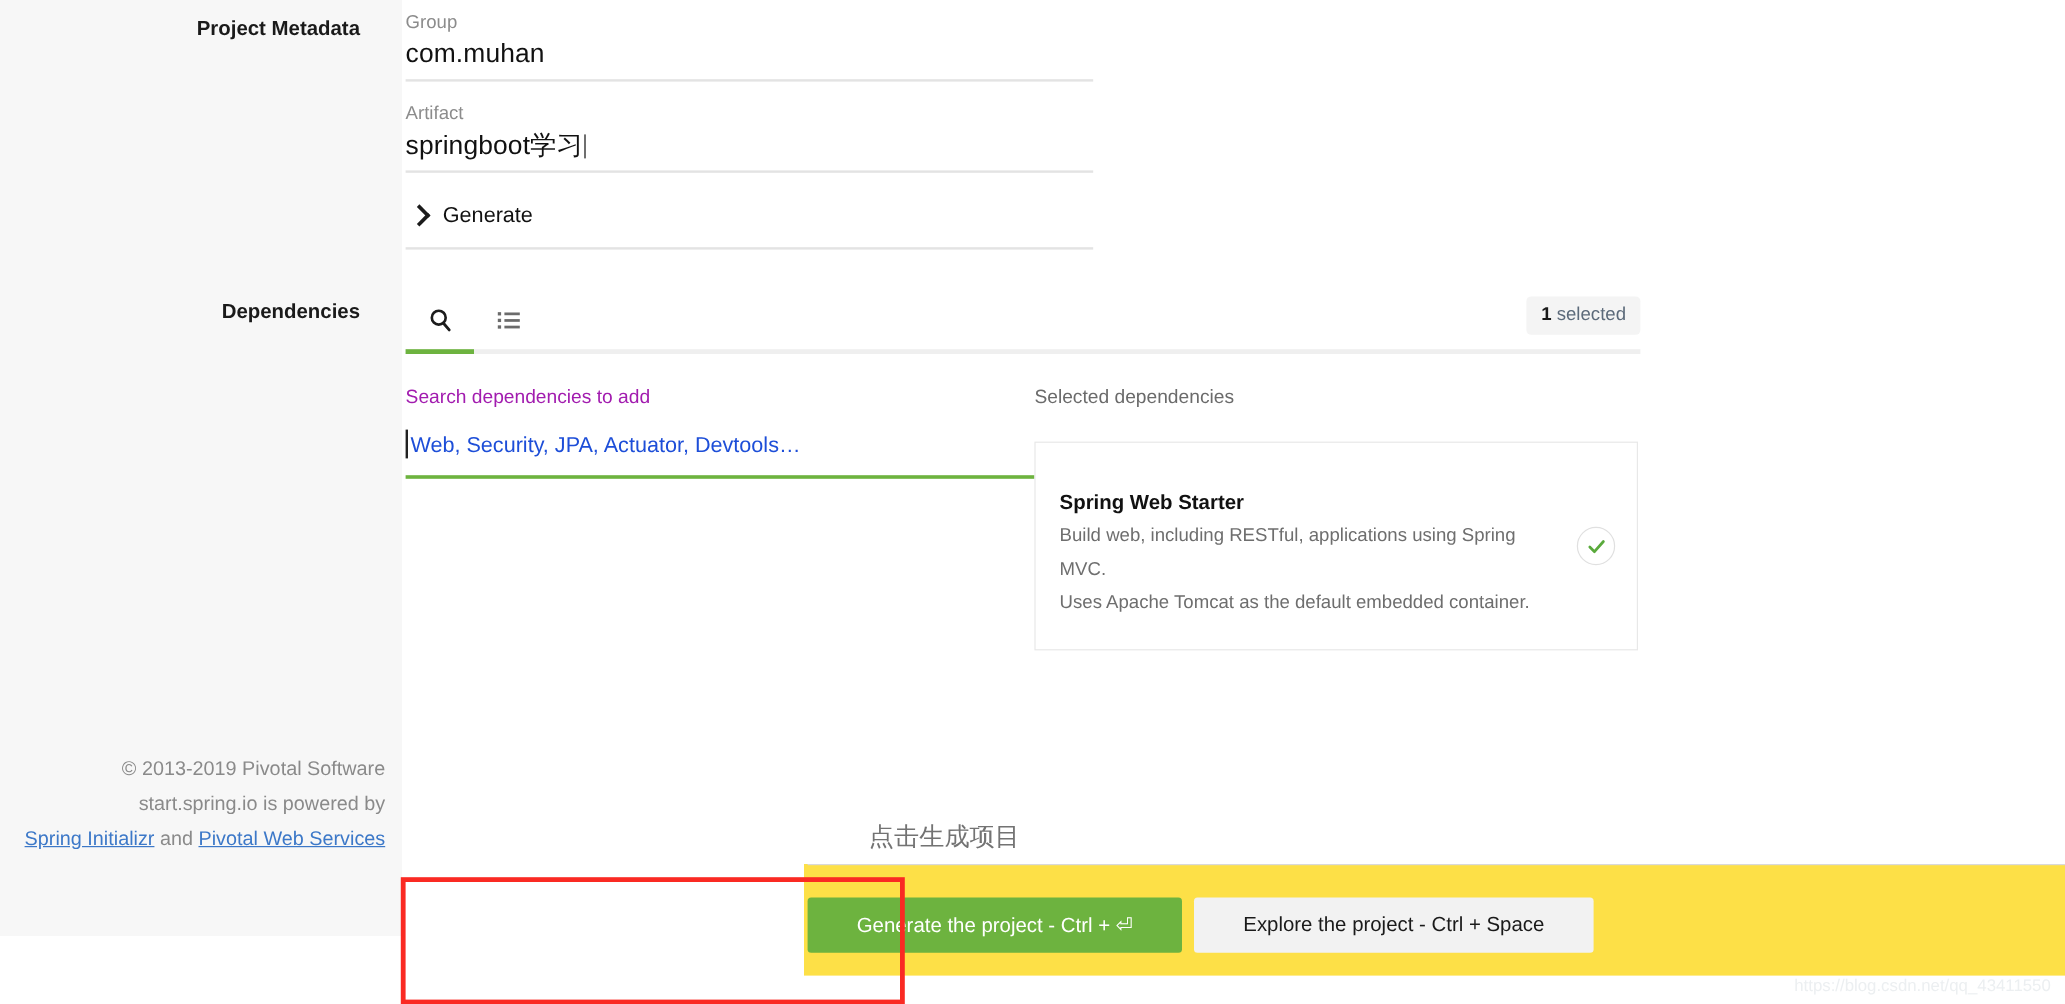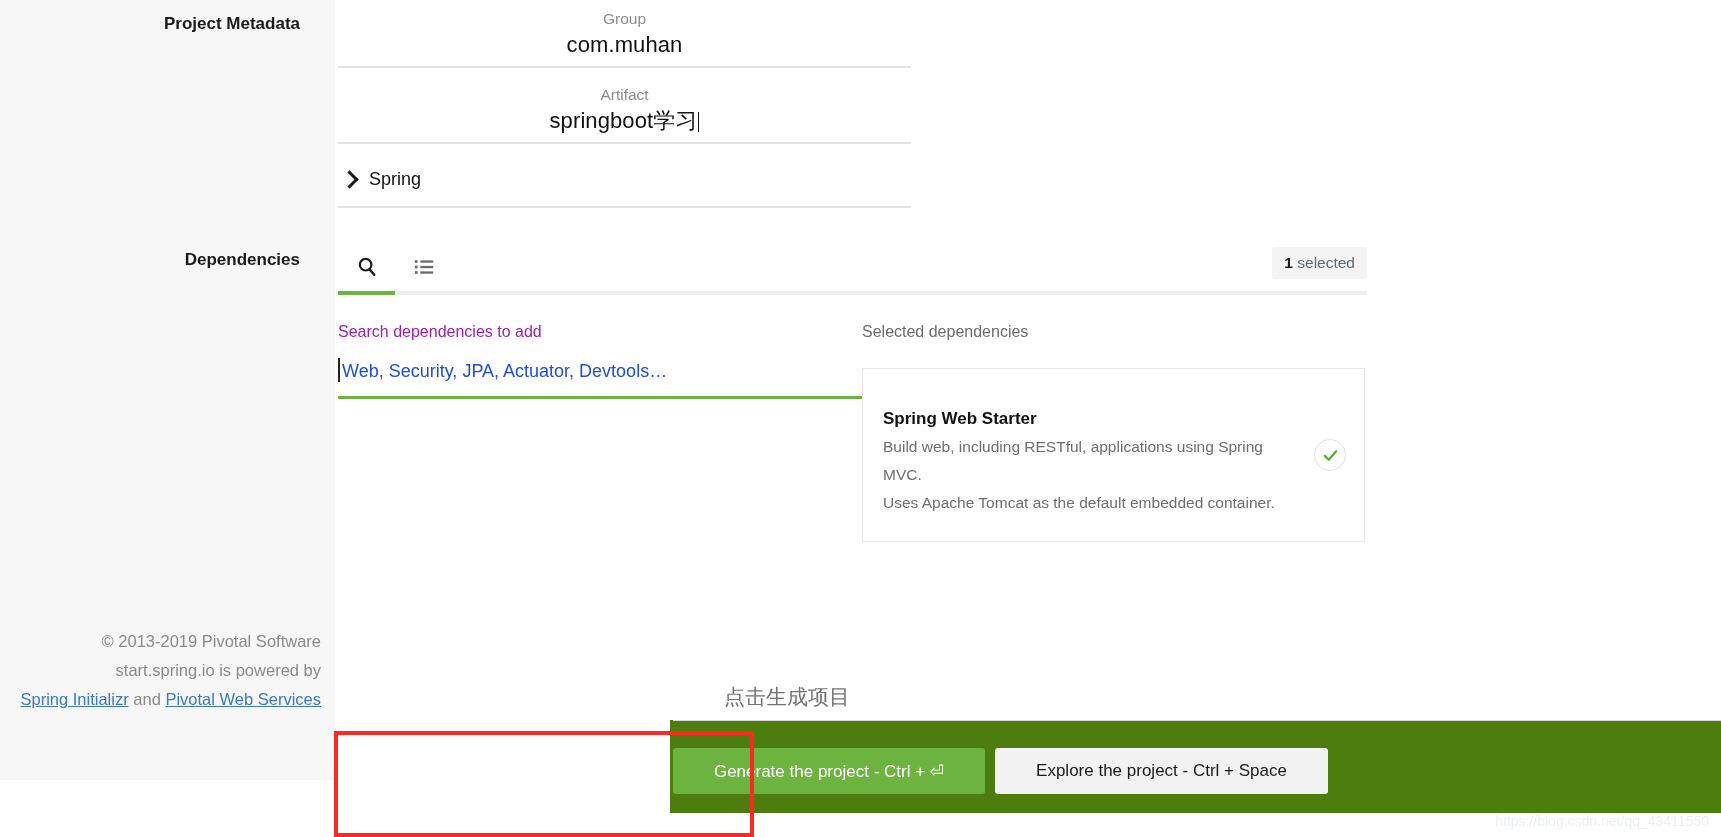--- a/index.html
+++ b/index.html
@@ -29,21 +29,21 @@
     position: absolute; left: -110px; right: 0; bottom: 66px;
     text-align: right; padding-right: 14px;
     font-size: 16.5px; line-height: 29px; color: #8a8a8a;
     white-space: nowrap;
   }
   .side-footer a { color: #3c78c8; text-decoration: underline; }
 
   
   .main { position: absolute; left: 335px; top: 0; right: 0; height: 837px; }
 
-  .field { position: absolute; left: 3px; width: 573px; text-align: center; }
+  .field { position: absolute; left: 3px; width: 573px; }
   .field .f-label { font-size: 15.5px; color: #8c8c8c; line-height: 22px; }
   .field .f-value { font-size: 22px; color: #111; line-height: 30px; letter-spacing: .1px; }
   .field .f-rule { margin-top: 6px; height: 2px; background: #e3e3e3; }
 
   #field-group { top: 8px; }
   #field-artifact { top: 84px; }
 
   .artifact-caret {
     display:inline-block; width:1px; height:20px; background:#111;
     vertical-align:-4px; margin-left:1px;
@@ -119,21 +119,21 @@
     font-family: "DejaVu Sans", sans-serif;
   }
   .annot-box {
     position: absolute; left: 334px; top: 731px;
     width: 420px; height: 106px;
     border: 4px solid #fa2a23;
     pointer-events: none;
   }
 
   
-  .bottom-bar { position: absolute; left: 335px; right: 0; top: 720px; height: 93px; background: #4d7c0f; }
+  .bottom-bar { position: absolute; left: 335px; right: 0; top: 720px; height: 93px; background: #fde047; }
   .bottom-rule { position:absolute; left: 3px; right: 0; top: 0; height: 1px; background: #d9d9d9; }
   .btn-row { position: absolute; left: 3px; top: 28px; display: flex; gap: 10px; }
   .btn {
     height: 46px; border: none; cursor: pointer;
     font-size: 17px; font-family: "Liberation Sans", sans-serif;
     border-radius: 3px; padding: 0 26px;
     display:flex; align-items:center; justify-content:center;
     white-space: nowrap;
   }
   .btn-generate { background: #6db33f; color: #fff; min-width: 312px; }
@@ -170,21 +170,21 @@
 
     <div class="field" id="field-artifact">
       <div class="f-label">Artifact</div>
       <div class="f-value"><span>springboot学习</span><span class="artifact-caret"></span></div>
       <div class="f-rule"></div>
     </div>
 
     <div class="options-row">
       <div class="options-inner">
         <span class="chev"></span>
-        <span class="options-label">Spring</span>
+        <span class="options-label">Generate</span>
       </div>
       <div class="options-rule"></div>
     </div>
 
     <div class="tabs-wrap">
       <div class="tabs">
         <div class="tab">
           <svg width="22" height="22" viewBox="0 0 24 24">
             <circle cx="10.5" cy="9.5" r="6.3" fill="none" stroke="#1c1c1c" stroke-width="2.4"></circle>
             <line x1="14.8" y1="14.6" x2="20" y2="20.6" stroke="#1c1c1c" stroke-width="2.6" stroke-linecap="round"></line>

